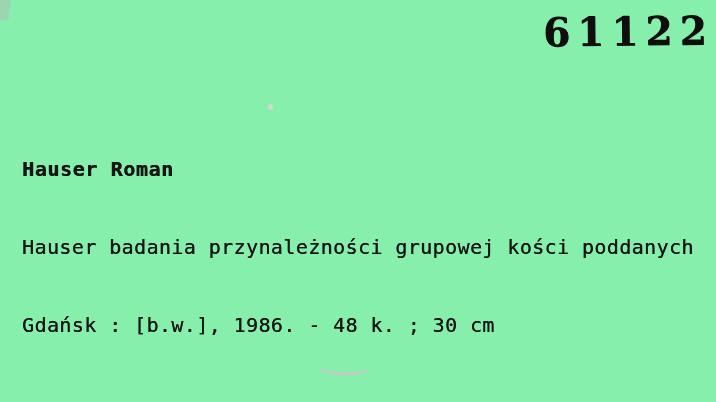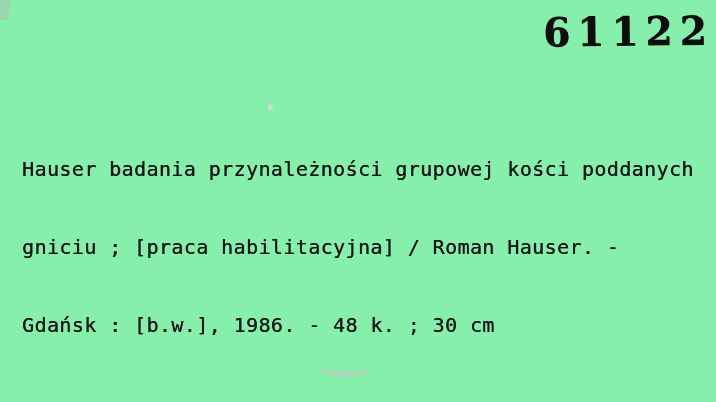--- a/index.html
+++ b/index.html
@@ -88,22 +88,22 @@
 </head>
 <body>
 
 <div class="scan">
 
   <div class="corner-mark"></div>
 
   <div class="stamp">61122</div>
 
   <div class="entry">
+    <div class="heading">Hauser Roman</div>
     <div class="line">Hauser badania przynależności grupowej kości poddanych</div>
-    <div class="line">gniciu ; [praca habilitacyjna] / Roman Hauser. -</div>
     <div class="line">Gdańsk : [b.w.], 1986. - 48 k. ; 30 cm</div>
     
   </div>
 
   <div class="speck"></div>
 
   <div class="smudge"></div>
 
 </div>
 

